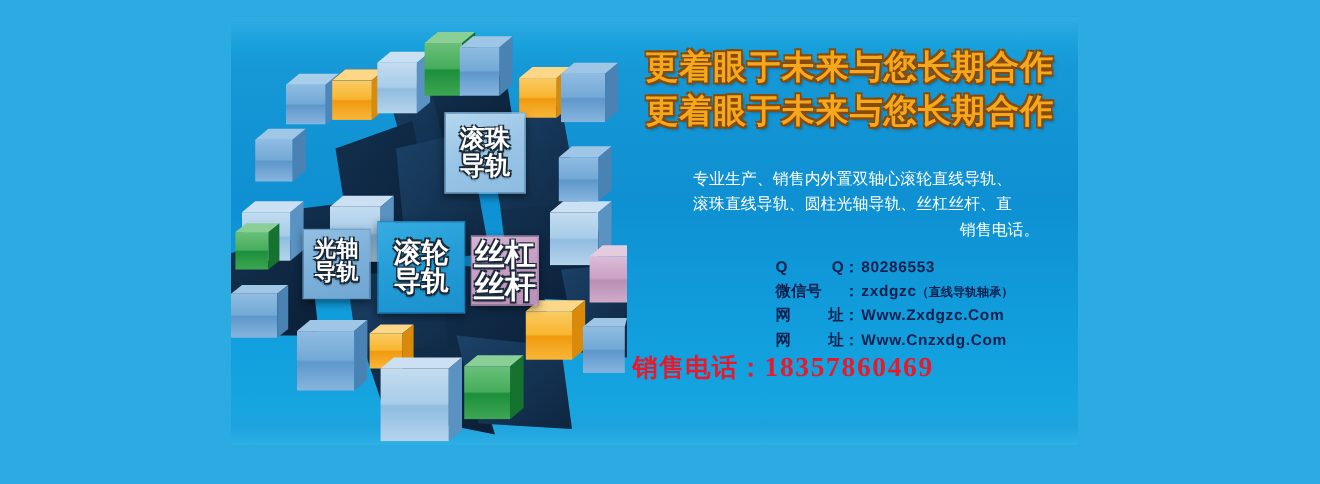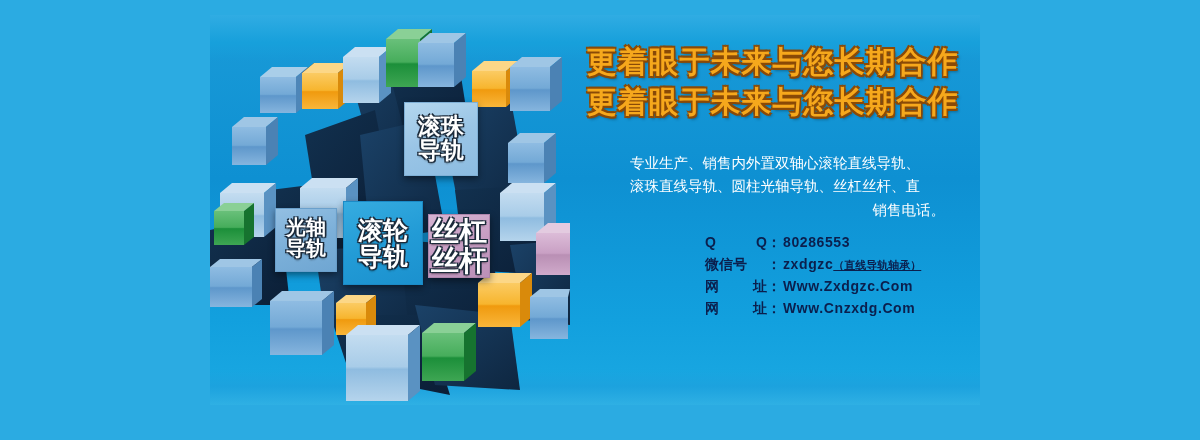--- a/index.html
+++ b/index.html
@@ -87,21 +87,21 @@
 
   .contact{position:absolute;left:140px;top:216px;width:280px;color:#0B1F4D;}
   .crow{display:flex;align-items:baseline;font-size:14px;line-height:1.58;white-space:nowrap;}
   .ckey{
     width:62px;display:inline-flex;justify-content:space-between;
     font-weight:bold;letter-spacing:0;
   }
   .ckey.mono{letter-spacing:0;}
   .csep{margin:0 2px 0 0;font-weight:bold;}
   .cval{font-weight:bold;letter-spacing:.6px;}
-  .cnote{font-size:11px;font-weight:bold;letter-spacing:0;text-decoration:underline;}
+  .cnote{font-size:11px;font-weight:bold;letter-spacing:0;}
 
   .phone{
     position:absolute;left:10px;top:304px;width:400px;
     color:#E8192C;font-weight:bold;white-space:nowrap;
   }
   .phone .plabel{font-size:23px;letter-spacing:1px;}
   .phone .pnum{font-size:25px;letter-spacing:1.5px;font-family:"Liberation Serif","DejaVu Serif",serif;}
 </style>
 </head>
 <body>
@@ -349,16 +349,19 @@
           <span class="ckey">
             <span>网</span>
             <span>址</span>
           </span>
           <span class="csep">：</span>
           <span class="cval">Www.Cnzxdg.Com</span>
         </div>
 
       </div>
 
+      <div class="phone">
+        <span class="plabel">销售电话：</span><span class="pnum">18357860469</span>
+      </div>
 
     </div>
   </div>
 </div>
 
 </body></html>

